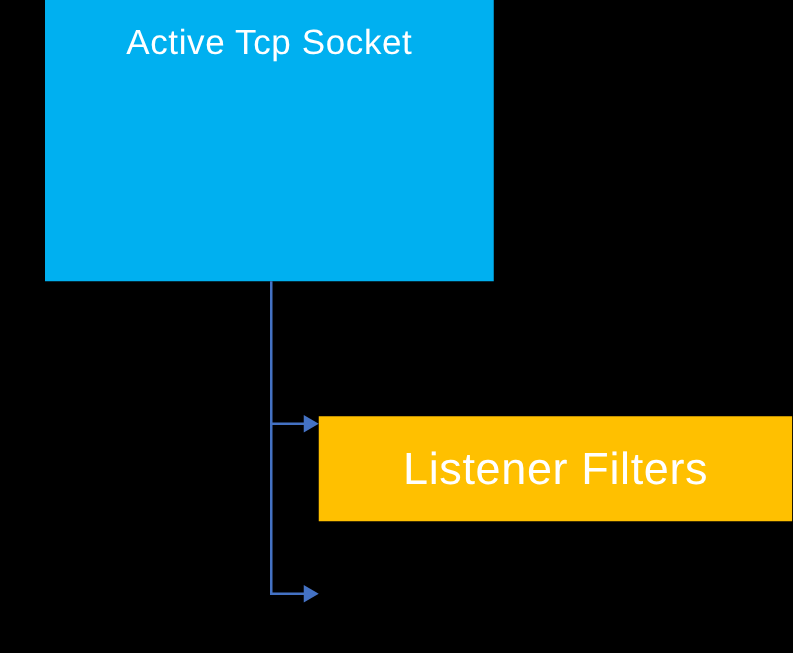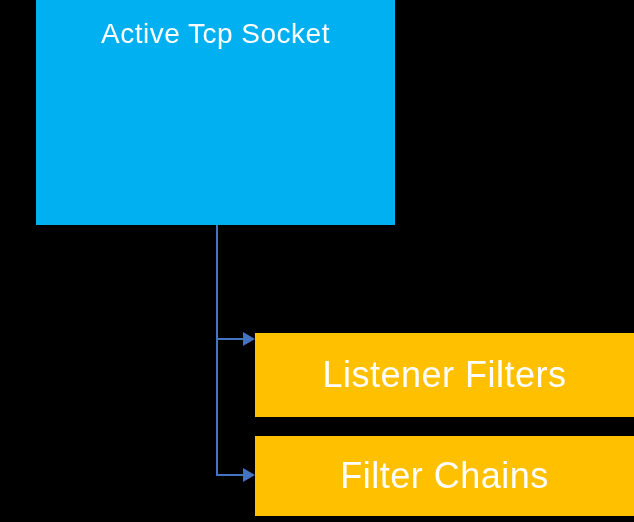--- a/index.html
+++ b/index.html
@@ -107,17 +107,14 @@
   <div class="h-line h1"></div>
   <div class="arrow a1"></div>
 
   <div class="h-line h2"></div>
   <div class="arrow a2"></div>
 
   <div class="target-box t1">
     <span>Listener Filters</span>
   </div>
 
-  <div class="target-box t2">
-    <span>Filter Chains</span>
-  </div>
 
 </div>
 
 </body></html>

